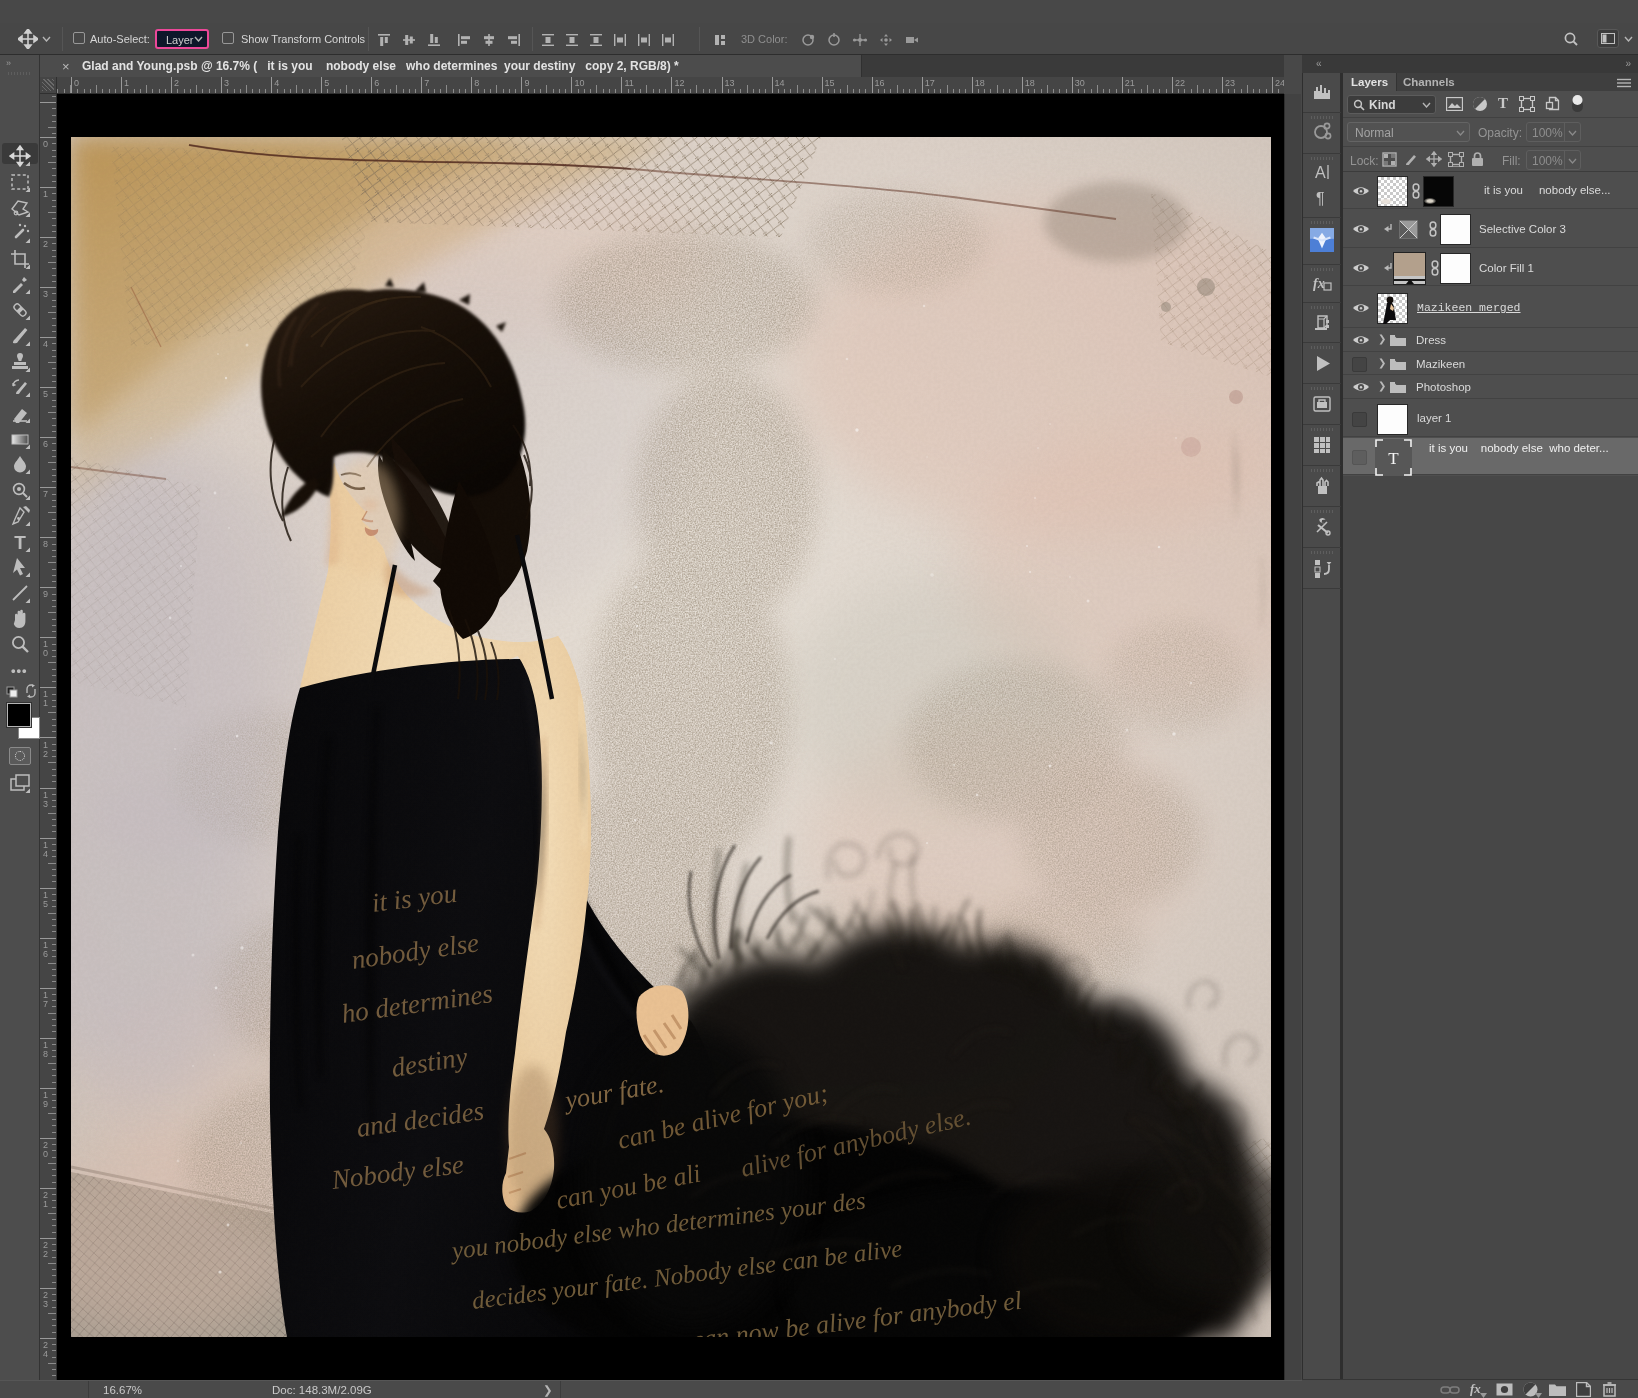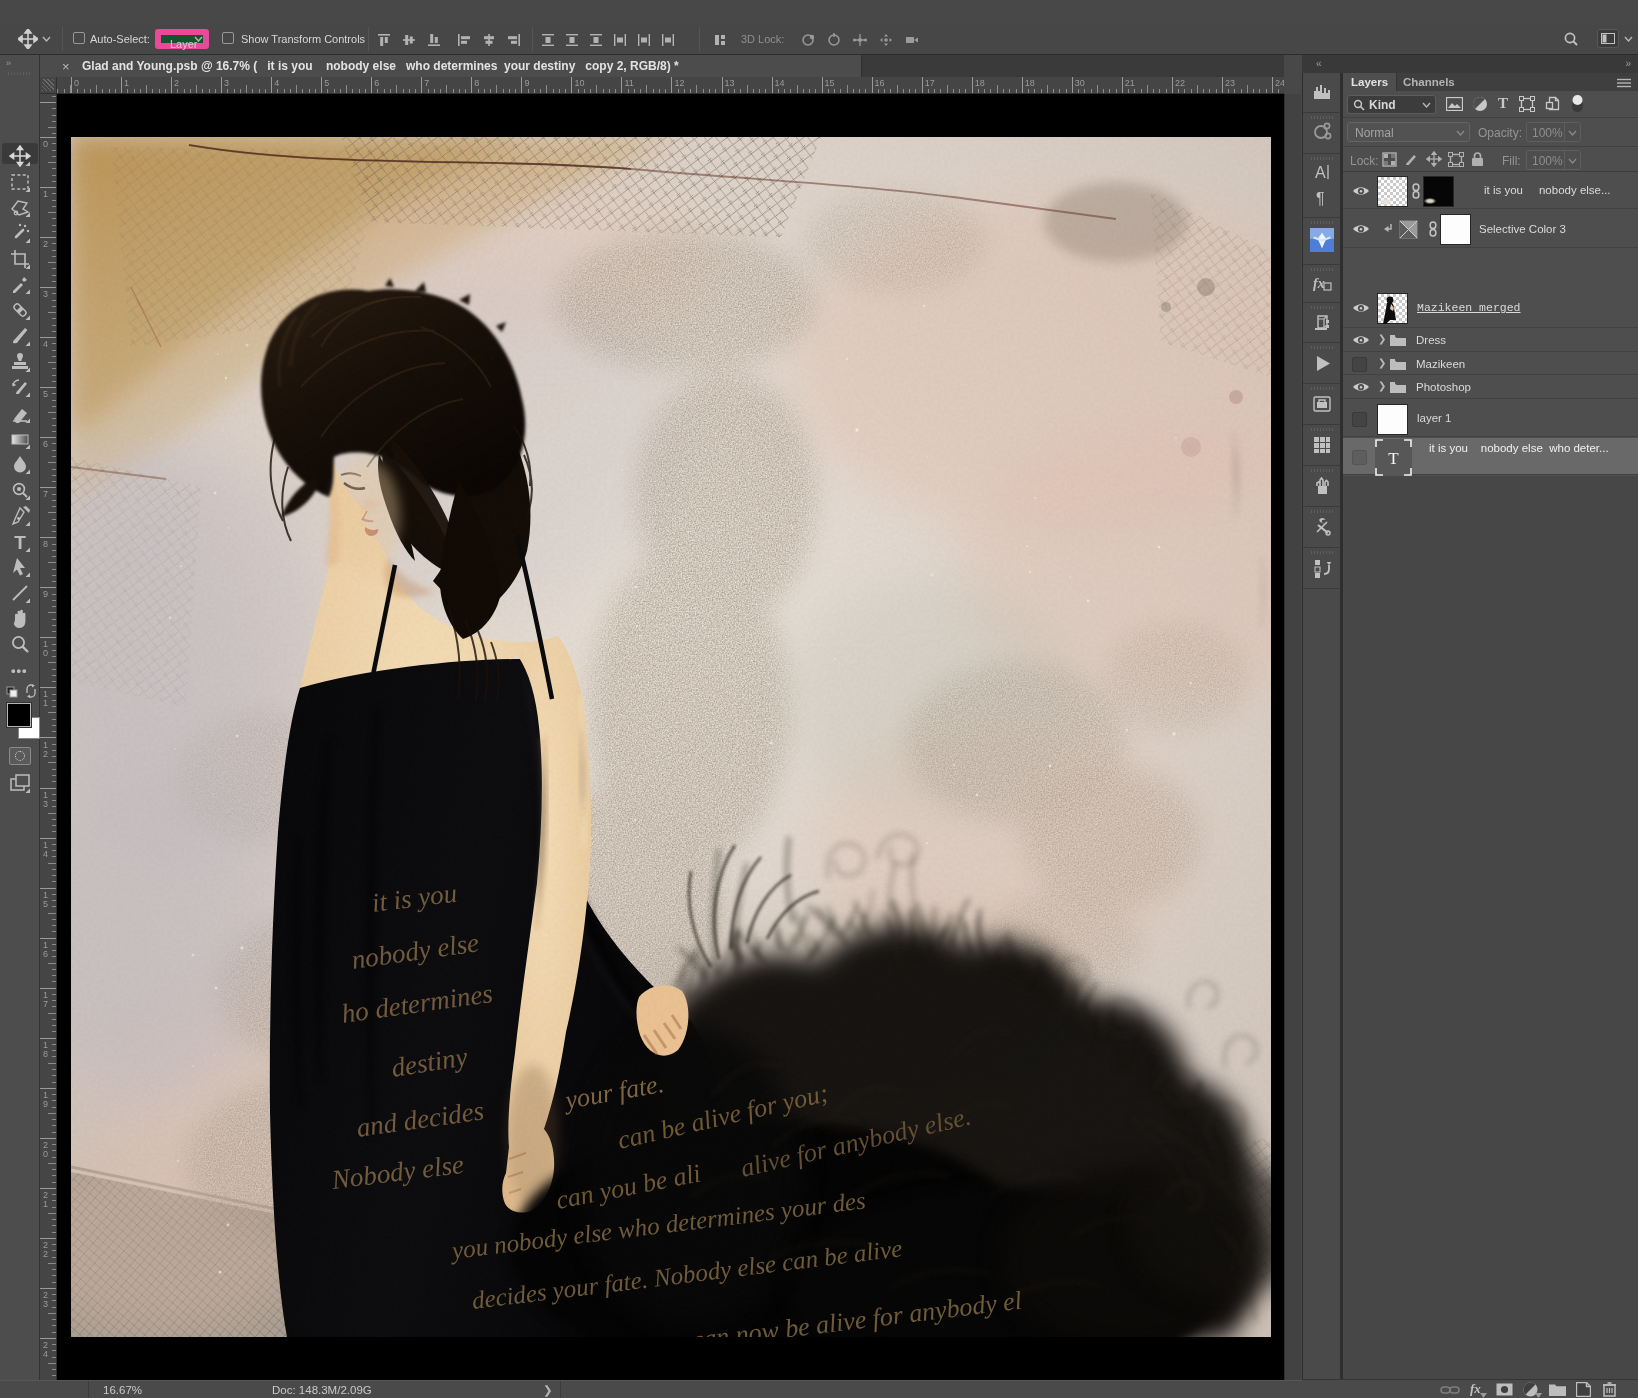--- a/index.html
+++ b/index.html
@@ -9,21 +9,21 @@
 
 #title{left:0;top:0;width:1638px;height:22px;background:#3d3d3d;border-bottom:1px solid #2a2a2a}
 #title .t{position:absolute;left:0;right:0;top:3px;text-align:center;color:#c6c6c6;font-size:13px;font-weight:bold;letter-spacing:.2px}
 .tl{position:absolute;top:6px;width:12px;height:12px;border-radius:6px}
 
 #opts{left:0;top:23px;width:1638px;height:32px;background:#474747;border-bottom:1px solid #2d2d2d;color:#d4d4d4;font-size:12px}
 .sep{position:absolute;top:4px;height:24px;width:1px;background:#383838;border-right:1px solid #555}
 .cb{position:absolute;width:12px;height:12px;border:1px solid #989898;border-radius:2px;background:#474747}
 .optxt{position:absolute;top:10px;color:#d6d6d6;font-size:11px}
 .dim{color:#8f8f8f!important}
-.combo{position:absolute;background:#14532d;border:6px solid #ec4899;border-radius:3px;color:#cfcfcf;font-size:12px}
+.combo{position:absolute;background:#0f172a;border:2px solid #ec4899;border-radius:3px;color:#cfcfcf;font-size:12px}
 
 #tabbar{left:40px;top:55px;width:1244px;height:22px;background:#3a3a3a}
 #tab{position:absolute;left:0;top:0;width:822px;height:22px;background:#4c4c4c;border-right:1px solid #303030;color:#e3e3e3;font-size:12px;font-weight:bold}
 
 #rcorner{left:40px;top:77px;width:17px;height:17px;background:#454545;border-right:1px solid #303030;border-bottom:1px solid #303030}
 #rtop{left:57px;top:77px;width:1227px;height:17px;background:#454545;border-bottom:1px solid #303030;overflow:hidden}
 #rleft{left:40px;top:94px;width:17px;height:1286px;background:#454545;border-right:1px solid #303030;overflow:hidden}
 .rnum{position:absolute;color:#9b9b9b;font-size:9px;line-height:9px}
 
 #tools{left:0;top:55px;width:40px;height:1325px;background:#4d4d4d;border-right:1px solid #333}
@@ -136,21 +136,21 @@
         <rect x="1" y="1" width="1.4" height="12"></rect>
         <rect x="11.6" y="1" width="1.4" height="12"></rect>
         <rect x="4" y="4.5" width="6" height="5"></rect>
       </svg>
       <div class="sep" style="left:699px"></div>
       <svg class="ico" style="left:713px;top:10px" width="14" height="14" fill="#b2b2b2">
         <rect x="2" y="2" width="4" height="10"></rect>
         <rect x="8" y="2" width="4" height="4"></rect>
         <rect x="8" y="8" width="4" height="4"></rect>
       </svg>
-      <div class="optxt dim" style="left:741px">3D Lock:</div>
+      <div class="optxt dim" style="left:741px">3D Color:</div>
       <svg class="ico" style="left:800px;top:9px" width="16" height="16">
         <circle cx="8" cy="8" r="5" fill="none" stroke="#9a9a9a" stroke-width="1.5"></circle>
         <circle cx="12" cy="5" r="2.2" fill="#9a9a9a"></circle>
       </svg>
       <svg class="ico" style="left:826px;top:9px" width="16" height="16">
         <circle cx="8" cy="8" r="5" fill="none" stroke="#9a9a9a" stroke-width="1.5"></circle>
         <path d="M8 1v4" stroke="#9a9a9a" stroke-width="1.5"></path>
       </svg>
       <svg class="ico" style="left:852px;top:9px" width="16" height="16">
         <circle cx="8" cy="8" r="2" fill="#9a9a9a"></circle>
@@ -632,20 +632,43 @@
             <path d="M1 1l17 17" stroke="#cfcfcf" stroke-width="1"></path>
           </svg>
           <svg class="abs" style="left:85px;top:11px" width="10" height="16" viewBox="0 0 10 16">
             <g fill="none" stroke="#c4c4c4" stroke-width="1.5">
               <rect x="2.2" y="1" width="5.6" height="6.6" rx="2.8"></rect>
               <rect x="2.2" y="8.4" width="5.6" height="6.6" rx="2.8"></rect>
             </g>
           </svg>
           <div class="thumb" style="left:97px;top:4px;background:#fdfdfd"></div>
           <div class="lname" style="left:136px;top:13px">Selective Color 3</div>
+        </div>
+        <div class="lrow" style="top:157.5px;height:37.5px;">
+          <svg class="abs" style="left:9px;top:13px" width="18" height="12" viewBox="0 0 18 12">
+            <path d="M1 6Q9 -1.5 17 6Q9 13.5 1 6z" fill="#cdcdcd"></path>
+            <circle cx="9" cy="6.2" r="3.1" fill="#4e4e4e"></circle>
+            <circle cx="9" cy="6.2" r="1.2" fill="#cdcdcd"></circle>
+          </svg>
+          <svg class="abs" style="left:41px;top:14px" width="10" height="10" viewBox="0 0 10 10">
+            <path d="M7 0v5H3" stroke="#b8b8b8" stroke-width="1.4" fill="none"></path>
+            <path d="M4.5 2L0 5l4.5 3z" fill="#b8b8b8"></path>
+          </svg>
+          <div class="abs" style="left:50px;top:3px;width:33px;height:33px;border:1px solid #222;background:#b3a08c"></div>
+          <div class="abs" style="left:51px;top:27px;width:31px;height:8px;background:#c4c4c4"></div>
+          <div class="abs" style="left:51px;top:30px;width:31px;height:2px;background:#1a1a1a"></div>
+          <div class="abs" style="left:63px;top:30px;width:0;height:0;border-left:4px solid transparent;border-right:4px solid transparent;border-bottom:5px solid #111"></div>
+          <svg class="abs" style="left:87px;top:11px" width="10" height="16" viewBox="0 0 10 16">
+            <g fill="none" stroke="#c4c4c4" stroke-width="1.5">
+              <rect x="2.2" y="1" width="5.6" height="6.6" rx="2.8"></rect>
+              <rect x="2.2" y="8.4" width="5.6" height="6.6" rx="2.8"></rect>
+            </g>
+          </svg>
+          <div class="thumb" style="left:97px;top:4px;background:#fdfdfd"></div>
+          <div class="lname" style="left:136px;top:13px">Color Fill 1</div>
         </div>
         <div class="lrow" style="top:196.0px;height:41.0px;font-family:Liberation Mono, monospace;">
           <svg class="abs" style="left:9px;top:15px" width="18" height="12" viewBox="0 0 18 12">
             <path d="M1 6Q9 -1.5 17 6Q9 13.5 1 6z" fill="#cdcdcd"></path>
             <circle cx="9" cy="6.2" r="3.1" fill="#4e4e4e"></circle>
             <circle cx="9" cy="6.2" r="1.2" fill="#cdcdcd"></circle>
           </svg>
           <div class="thumb checker" style="left:34px;top:6px"></div>
           <svg class="abs" style="left:34px;top:6px" width="31" height="31" viewBox="0 0 31 31">
             <circle cx="13" cy="7" r="3.4" fill="#120d0a"></circle>

